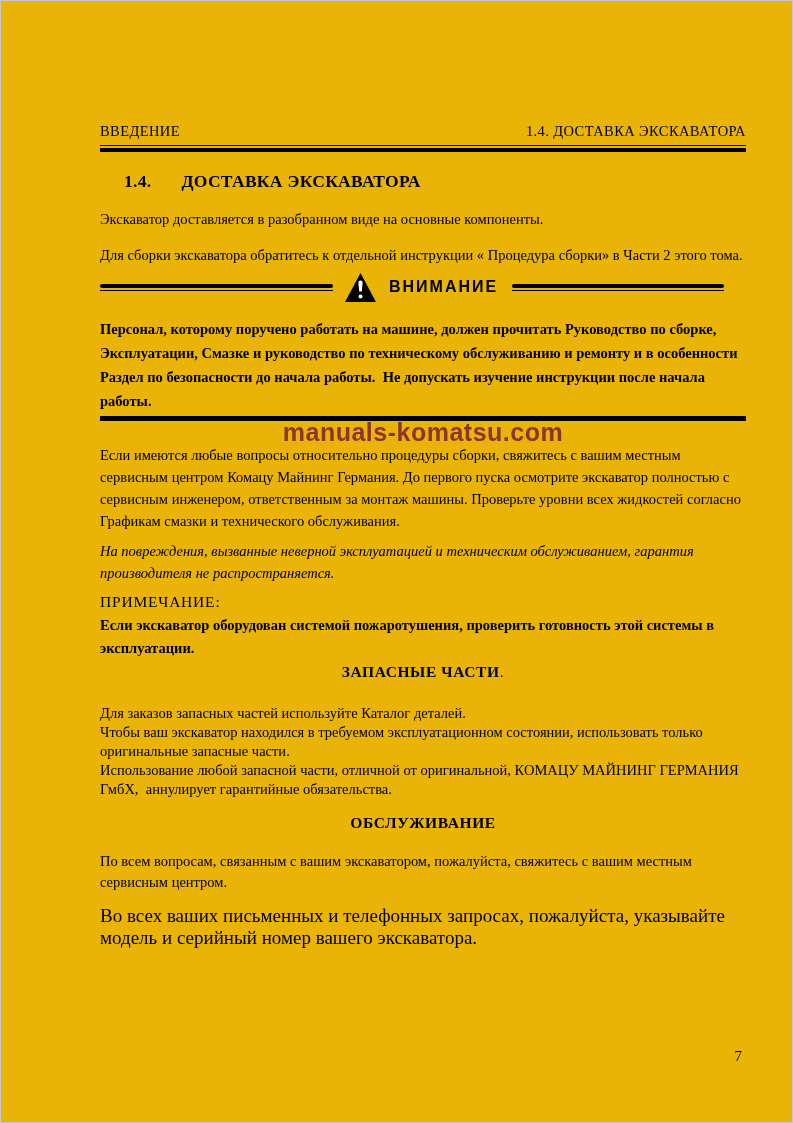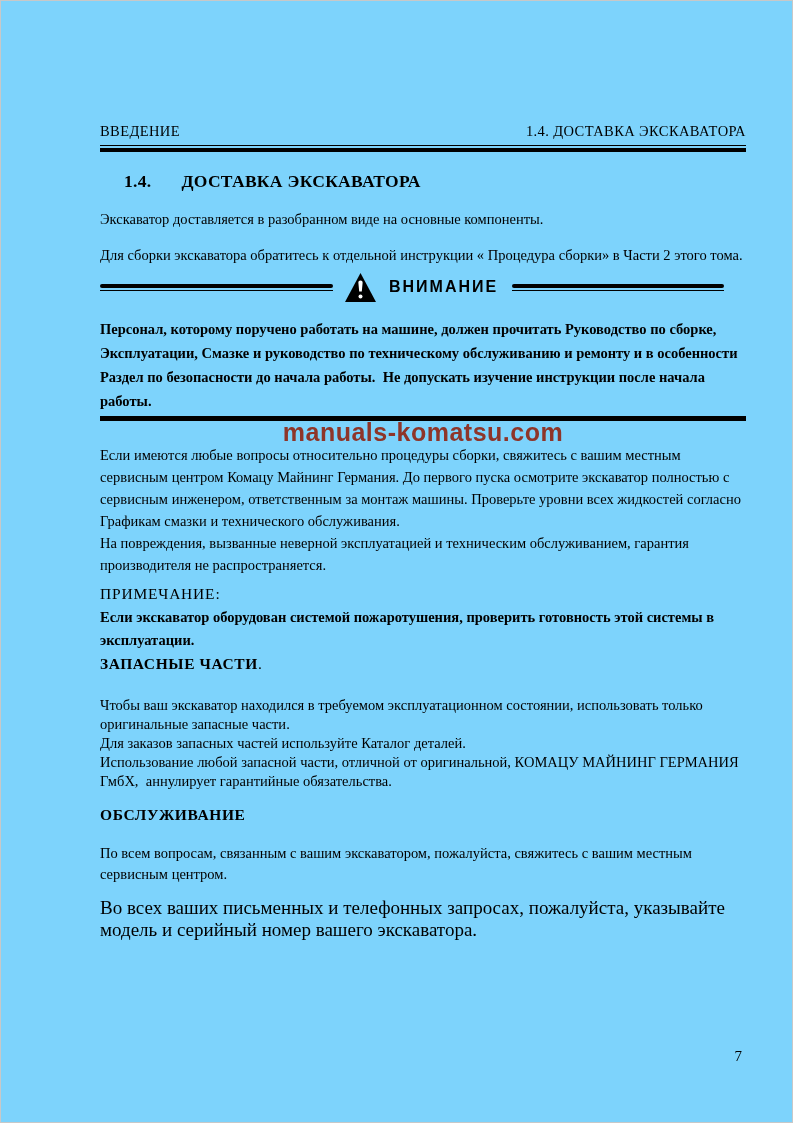--- a/index.html
+++ b/index.html
@@ -1,20 +1,20 @@
 <!DOCTYPE html>
 <html><head>
 <meta charset="utf-8">
 <style>
   html, body { margin: 0; padding: 0; background: #ffffff; }
   .page {
     position: relative;
     width: 793px;
     height: 1123px;
-    background: #7dd3fc;
+    background: #eab308;
     box-sizing: border-box;
     border: 1px solid #c8c8c8;
     font-family: "Liberation Serif", serif;
     color: #000000;
     overflow: hidden;
   }
   .content {
     position: absolute;
     left: 99px;
     top: 0;
@@ -42,21 +42,21 @@
     font-weight: bold;
     letter-spacing: 0.3px;
     line-height: 22px;
   }
   .section-title .num { margin-right: 30px; }
 
   p { margin: 0; }
   .body-p  { font-size: 14.5px; line-height: 22px; }
   .mt16 { margin-top: 16px; }
   .mt14 { margin-top: 14px; }
-  .mt4  { margin-top: 0; }
+  .mt4  { margin-top: 8px; font-style: italic; }
 
   
   .warning-banner {
     margin-top: 4px;
     display: flex;
     align-items: center;
     height: 34px;
   }
   .dbl-line { flex: 0 0 auto; }
   .dbl-line .bar-thick { border-radius: 2px; }
@@ -101,20 +101,21 @@
     font-size: 14.5px;
     font-weight: bold;
     line-height: 23px;
   }
   .bold-heading {
     margin-top: 2px;
     font-size: 15.5px;
     font-weight: bold;
     letter-spacing: 0.6px;
     line-height: 20px;
+    text-align: center;
   }
   .heading-suffix { font-weight: normal; }
   .parts-block { margin-top: 22px; }
   .parts-block p { font-size: 14.5px; line-height: 19px; }
   .maint-heading { margin-top: 14px; }
   .maint-p1 { margin-top: 18px; font-size: 14.5px; line-height: 21px; }
   .maint-p2 { margin-top: 12px; font-size: 19px; line-height: 22px; }
 
   .page-number {
     position: absolute;
@@ -172,22 +173,22 @@
     <p class="body-p">Если имеются любые вопросы относительно процедуры сборки, свяжитесь с вашим местным сервисным центром Комацу Майнинг Германия. До первого пуска осмотрите экскаватор полностью с сервисным инженером, ответственным за монтаж машины. Проверьте уровни всех жидкостей согласно Графикам смазки и технического обслуживания.</p>
     <p class="body-p mt4">На повреждения, вызванные неверной эксплуатацией и техническим обслуживанием, гарантия производителя не распространяется.</p>
 
     <div class="minor-heading">ПРИМЕЧАНИЕ:</div>
     <p class="note-body">Если экскаватор оборудован системой пожаротушения, проверить готовность этой системы в эксплуатации.</p>
 
     <div class="bold-heading">
       <span>ЗАПАСНЫЕ ЧАСТИ</span><span class="heading-suffix">.</span>
     </div>
     <div class="parts-block">
+      <p>Для заказов запасных частей используйте Каталог деталей.</p>
       <p>Чтобы ваш экскаватор находился в требуемом эксплуатационном состоянии, использовать только оригинальные запасные части.</p>
-      <p>Для заказов запасных частей используйте Каталог деталей.</p>
       <p>Использование любой запасной части, отличной от оригинальной, КОМАЦУ МАЙНИНГ ГЕРМАНИЯ ГмбХ,&nbsp; аннулирует гарантийные обязательства.</p>
     </div>
 
     <div class="bold-heading maint-heading">ОБСЛУЖИВАНИЕ</div>
     <p class="maint-p1">По всем вопросам, связанным с вашим экскаватором, пожалуйста, свяжитесь с вашим местным сервисным центром.</p>
     <p class="maint-p2">Во всех ваших письменных и телефонных запросах, пожалуйста, указывайте модель и серийный номер вашего экскаватора.</p>
 
   </div>
 
   <div class="page-number">7</div>

